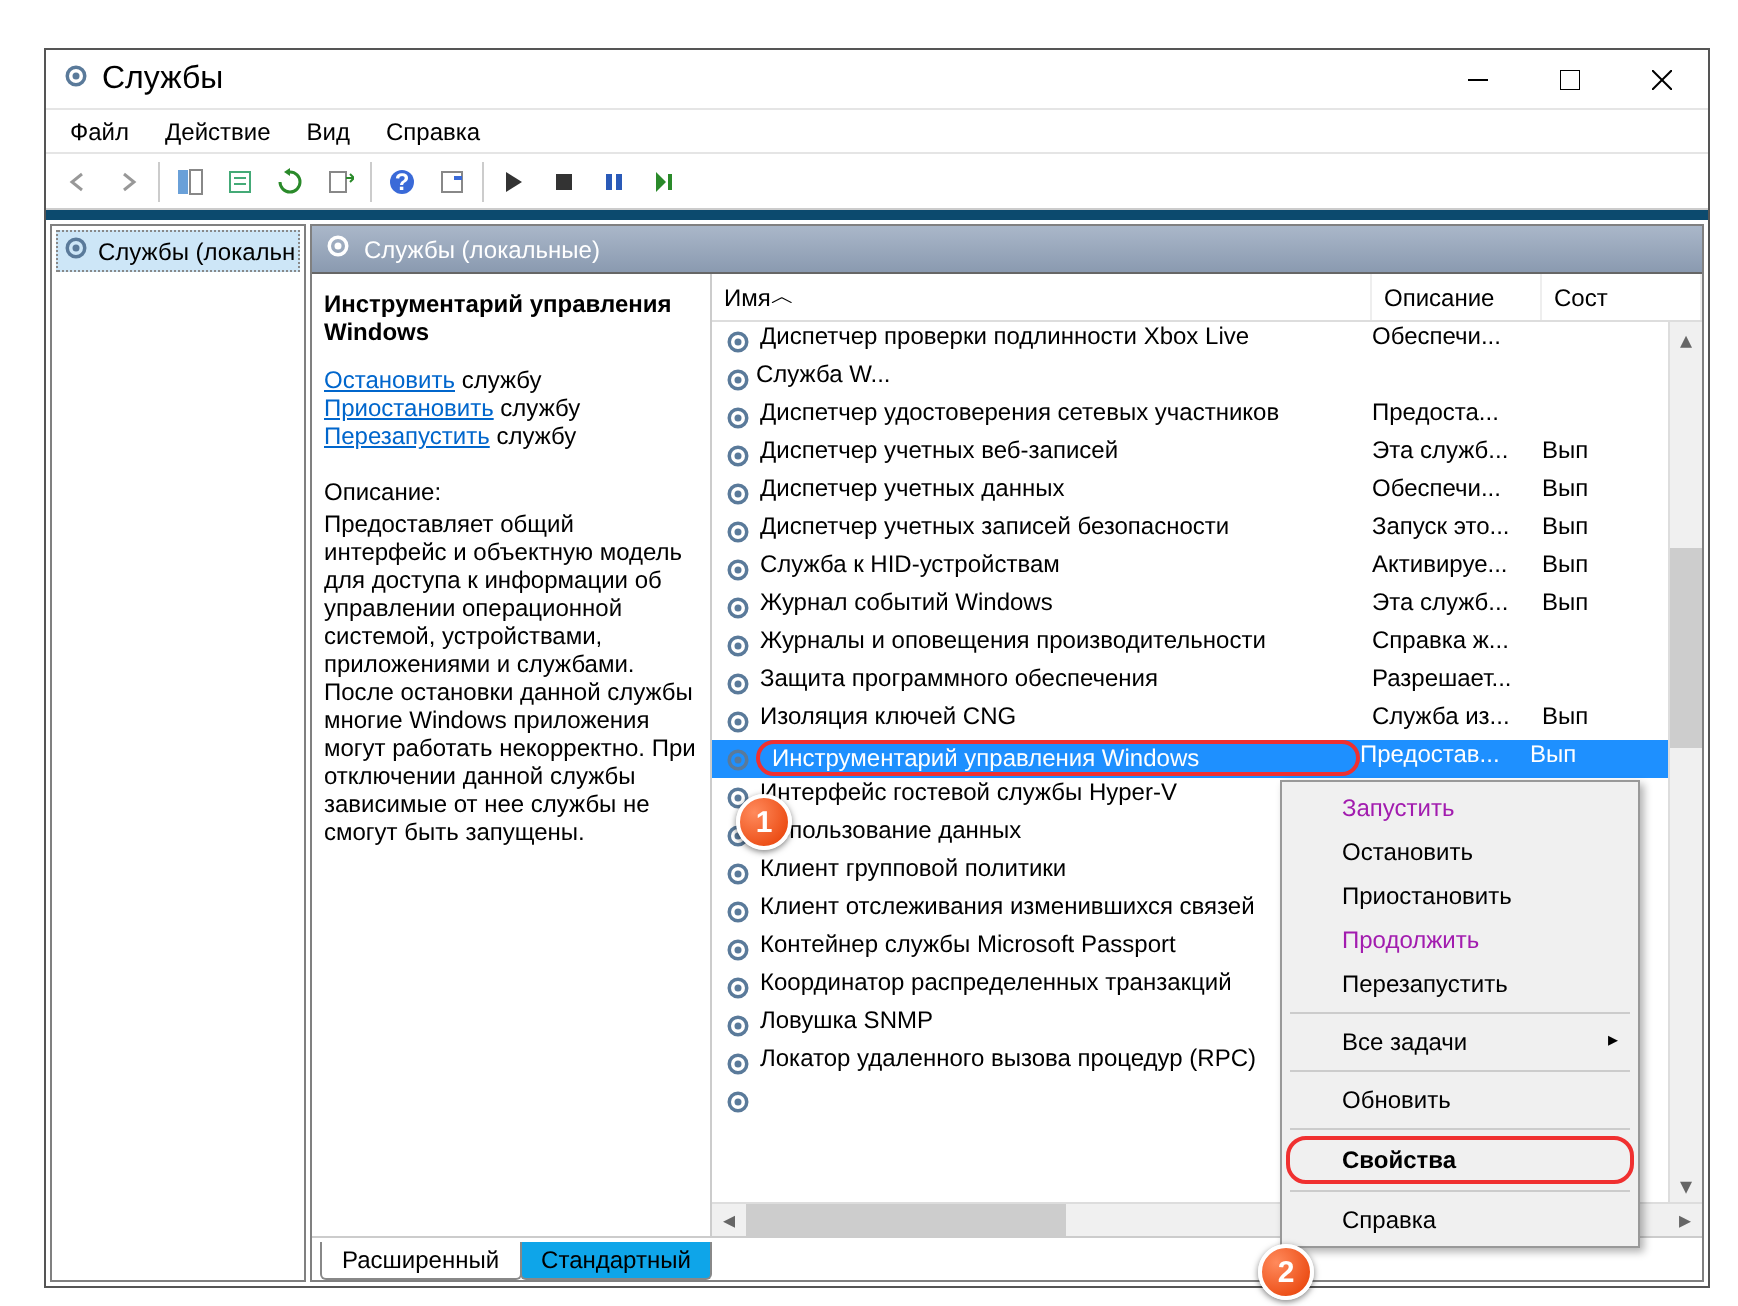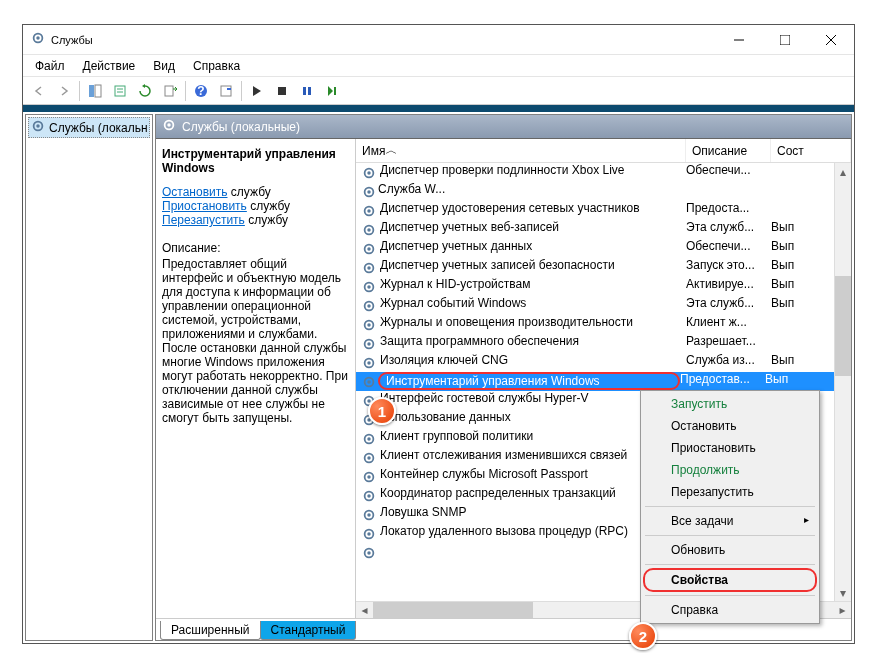--- a/index.html
+++ b/index.html
@@ -1,29 +1,29 @@
 <!DOCTYPE html>
 <html><head>
 <meta charset="utf-8">
 <style>
 *{box-sizing:border-box;margin:0;padding:0;font-family:"Segoe UI",Tahoma,sans-serif;font-size:12px;color:#000}
 body{background:#fff;width:869px;height:653px;overflow:hidden;position:relative}
 .window{border:1px solid #555;width:833px;height:620px;position:absolute;left:22px;top:24px;background:#fff;display:flex;flex-direction:column}
 .titlebar{height:30px;display:flex;align-items:center;padding:0 0 0 8px;border-bottom:1px solid #e5e5e5}
 .titlebar .t-icon{margin-right:6px}
-.titlebar .title{flex:1;font-size:11px}
+.titlebar .title{flex:1;font-size:16px}
 .titlebar .wbtn{width:46px;height:30px;display:flex;align-items:center;justify-content:center}
 .titlebar .wbtn svg{stroke:#000;stroke-width:1}
 .menubar{height:22px;display:flex;align-items:center;padding:0 4px;gap:2px;border-bottom:1px solid #e5e5e5}
 .menubar .mitem{padding:2px 8px}
 .toolbar{height:28px;display:flex;align-items:center;padding:0 4px;gap:1px;border-bottom:1px solid #ccc}
 .toolbar .tbtn{width:24px;height:24px;display:flex;align-items:center;justify-content:center;border:1px solid transparent}
 .toolbar .tbtn.disabled{opacity:.4}
 .toolbar .sep{width:1px;height:20px;background:#ccc;margin:0 2px}
-.body{flex:1;display:flex;border-top:7px solid #0c4a6e}
+.body{flex:1;display:flex;border-top:5px solid #0c4a6e}
 .tree{width:128px;border:1px solid #808080;margin:2px;padding:2px;background:#fff;overflow:hidden;white-space:nowrap}
 .tree .node{display:flex;align-items:center;gap:4px;background:#cde6f7;border:1px dotted #888;padding:1px 2px}
 .main{flex:1;margin:2px 2px 2px 0;border:1px solid #808080;display:flex;flex-direction:column;overflow:hidden}
 .mainhdr{height:24px;background:linear-gradient(#aab7c9,#8a9ab0);border-bottom:1px solid #666;display:flex;align-items:center;padding:0 6px;gap:6px;color:#fff}
 .mainhdr span{color:#fff}
 .maincontent{flex:1;display:flex;overflow:hidden}
 .detail{width:200px;padding:8px 6px;border-right:1px solid #ccc;overflow:hidden}
 .detail .svc-name{font-weight:bold;margin-bottom:10px}
 .detail .links{margin-bottom:14px}
 .detail .links a{color:#0066cc;text-decoration:underline;display:inline}
@@ -51,21 +51,21 @@
 .vscroll{position:absolute;right:0;top:24px;bottom:17px;width:17px;background:#f0f0f0;border-left:1px solid #ddd;display:flex;flex-direction:column}
 .vscroll .arrow{height:17px;display:flex;align-items:center;justify-content:center;color:#666}
 .vscroll .track{flex:1;position:relative}
 .vscroll .thumb{position:absolute;left:0;right:0;top:96px;height:100px;background:#cdcdcd}
 .tabs{height:22px;display:flex;align-items:flex-end;border-top:1px solid #ccc;padding-left:4px;background:#fff}
 .tab{padding:2px 10px;border:1px solid #888;border-top:none;border-radius:0 0 3px 3px;background:#fff;margin-right:-1px;position:relative}
 .tab.active{background:#fff;font-weight:normal}
 .tab:not(.active){background:#0ea5e9}
 .ctxmenu{position:absolute;left:640px;top:390px;width:180px;background:#f0f0f0;border:1px solid #999;box-shadow:2px 2px 4px rgba(0,0,0,.3);padding:2px}
 .ctxmenu .ci{padding:4px 20px 4px 28px;position:relative}
-.ctxmenu .ci.disabled{color:#15803d}
+.ctxmenu .ci.disabled{color:#a21caf}
 .ctxmenu .ci.sub::after{content:"▸";position:absolute;right:8px;top:4px;font-size:10px}
 .ctxmenu .csep{height:1px;background:#ccc;margin:3px 2px}
 .ctxmenu .ci.hl{border:2px solid #f03030;border-radius:10px;font-weight:bold;padding:3px 18px 3px 26px}
 .badge{position:absolute;width:28px;height:28px;border-radius:50%;background:radial-gradient(circle at 30% 30%,#ff8a5c,#e63b00);border:2px solid #fff;box-shadow:0 1px 3px rgba(0,0,0,.5);display:flex;align-items:center;justify-content:center;color:#fff;font-weight:bold;font-size:15px}
 .badge.b1{left:368px;top:397px}
 .badge.b2{left:629px;top:622px}
 .gear{width:14px;height:14px}
 </style>
 </head>
 <body>
@@ -283,21 +283,21 @@
                 <span class="rdesc">Запуск это...</span>
                 <span class="rstate">Вып</span>
               </div>
               <div class="row">
                 <span class="ricon">
                   <svg class="gear" viewBox="0 0 16 16">
                     <circle cx="8" cy="8" r="5" fill="none" stroke="#5a7a9a" stroke-width="2"></circle>
                     <circle cx="8" cy="8" r="2" fill="#5a7a9a"></circle>
                   </svg>
                 </span>
-                <span class="rname">Журнал к HID-устройствам</span>
+                <span class="rname">Служба к HID-устройствам</span>
                 <span class="rdesc">Активируе...</span>
                 <span class="rstate">Вып</span>
               </div>
               <div class="row">
                 <span class="ricon">
                   <svg class="gear" viewBox="0 0 16 16">
                     <circle cx="8" cy="8" r="5" fill="none" stroke="#5a7a9a" stroke-width="2"></circle>
                     <circle cx="8" cy="8" r="2" fill="#5a7a9a"></circle>
                   </svg>
                 </span>
@@ -306,21 +306,21 @@
                 <span class="rstate">Вып</span>
               </div>
               <div class="row">
                 <span class="ricon">
                   <svg class="gear" viewBox="0 0 16 16">
                     <circle cx="8" cy="8" r="5" fill="none" stroke="#5a7a9a" stroke-width="2"></circle>
                     <circle cx="8" cy="8" r="2" fill="#5a7a9a"></circle>
                   </svg>
                 </span>
                 <span class="rname">Журналы и оповещения производительности</span>
-                <span class="rdesc">Клиент ж...</span>
+                <span class="rdesc">Справка ж...</span>
                 <span class="rstate"></span>
               </div>
               <div class="row">
                 <span class="ricon">
                   <svg class="gear" viewBox="0 0 16 16">
                     <circle cx="8" cy="8" r="5" fill="none" stroke="#5a7a9a" stroke-width="2"></circle>
                     <circle cx="8" cy="8" r="2" fill="#5a7a9a"></circle>
                   </svg>
                 </span>
                 <span class="rname">Защита программного обеспечения</span>

